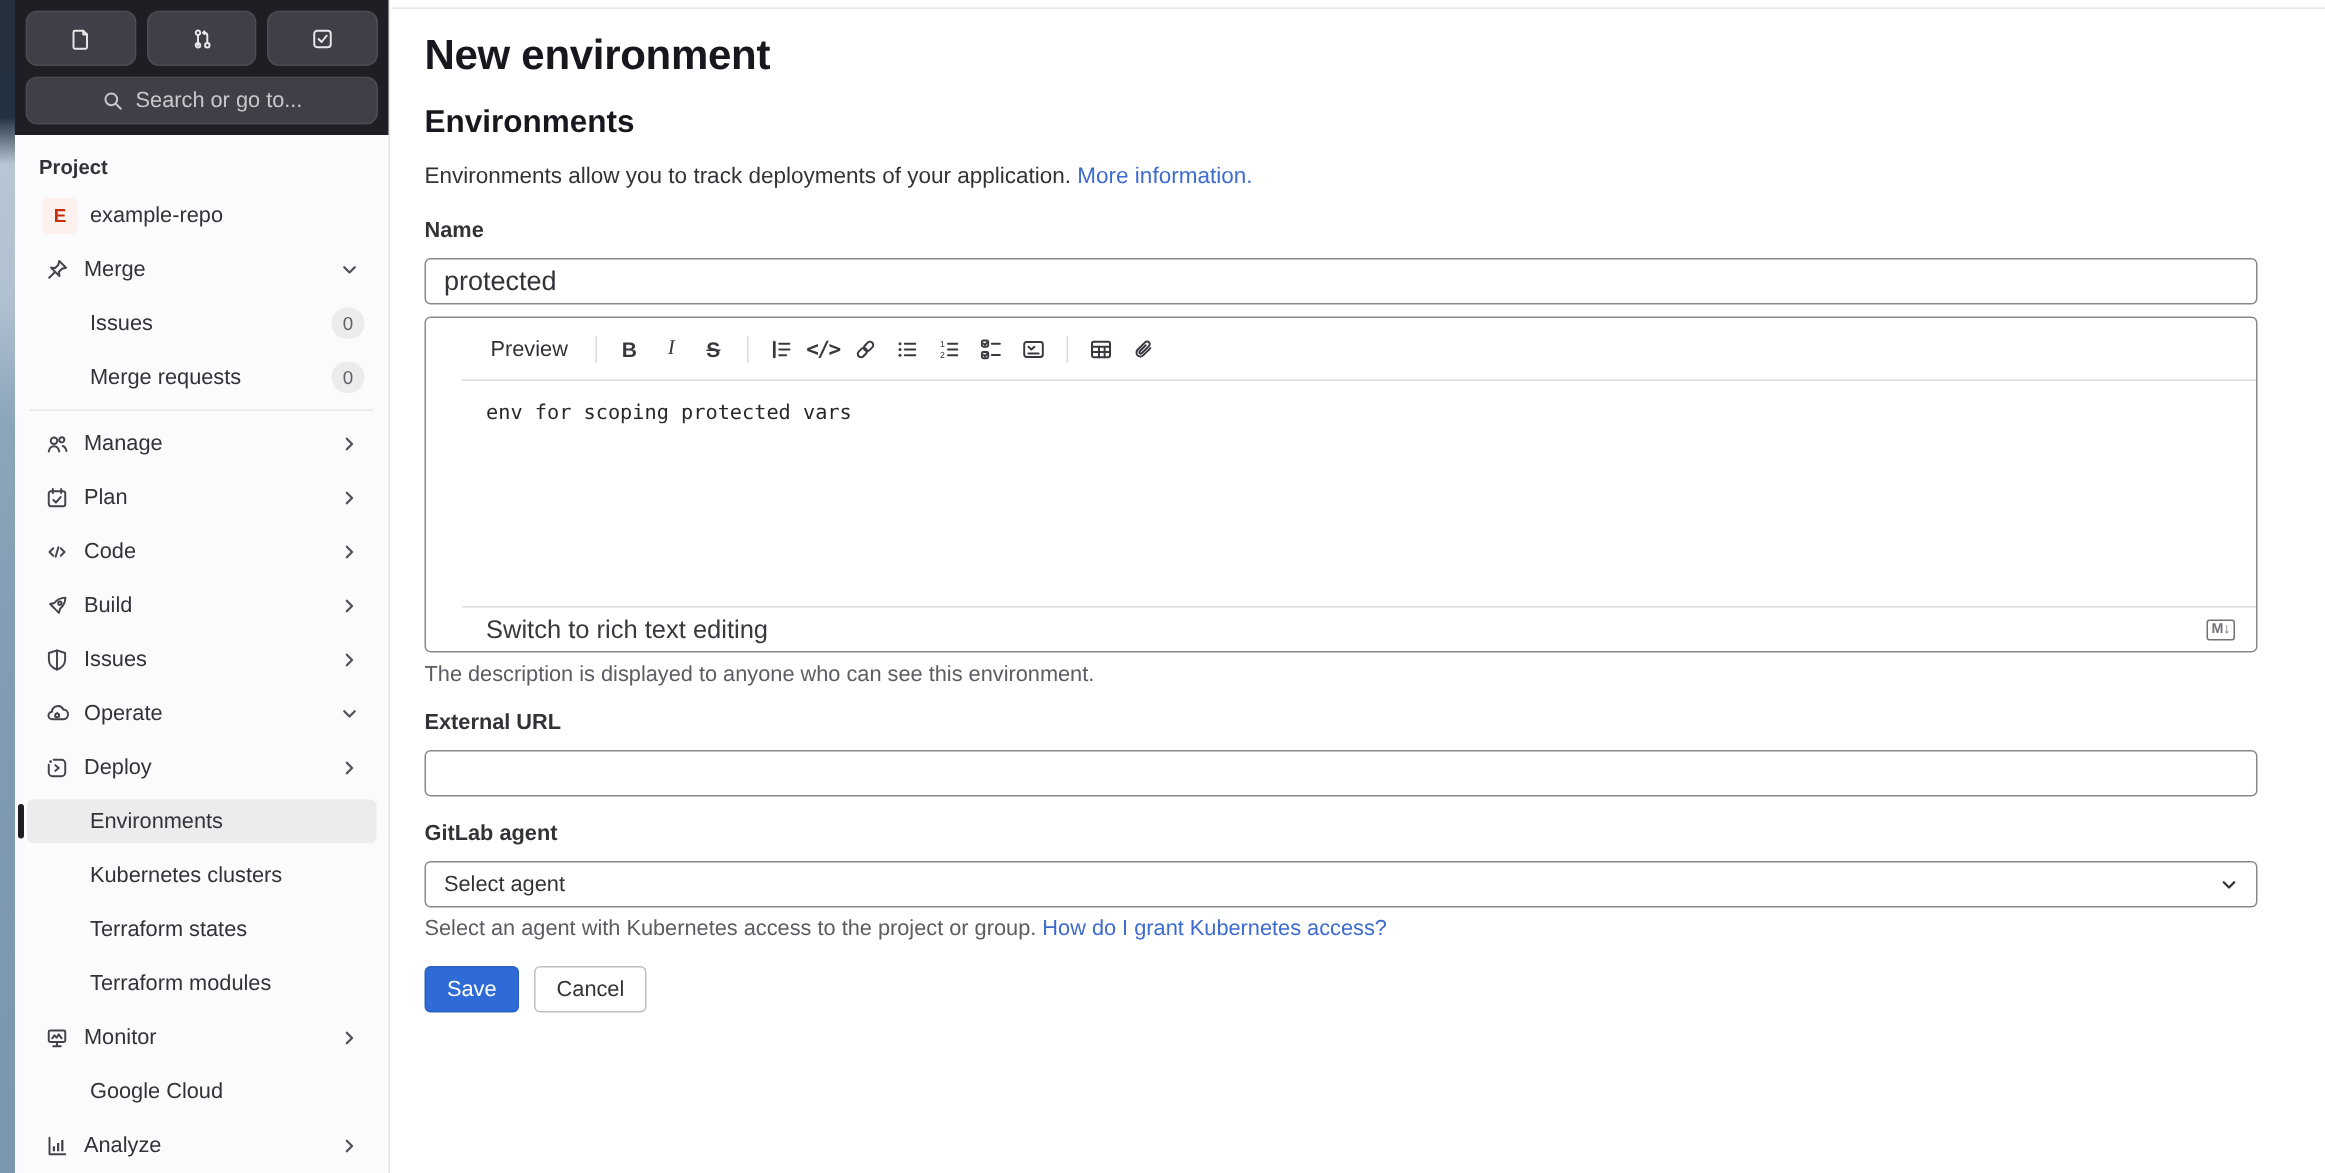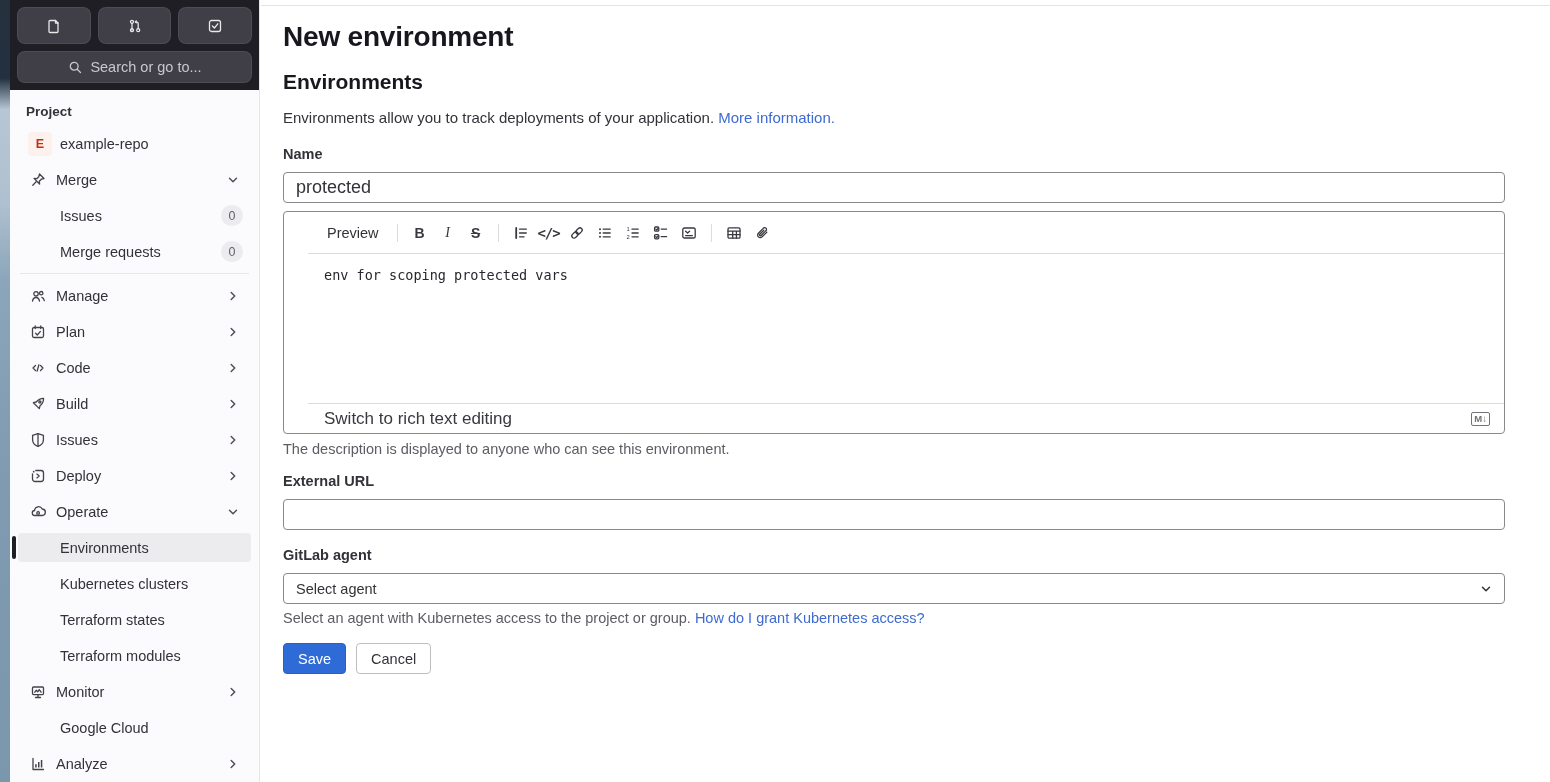--- a/index.html
+++ b/index.html
@@ -234,40 +234,40 @@
           <path d="M8 1.6l5.4 1.7v4.4c0 3.3-2.3 5.6-5.4 6.7-3.1-1.1-5.4-3.4-5.4-6.7V3.3z"></path>
           <path d="M8 1.6v12.8"></path>
         </svg>
       <span class="lbl">Issues</span>
       <svg class="ic chev" viewBox="0 0 16 16" style="stroke-width:1.5">
           <path d="M6.2 4.5L9.7 8l-3.5 3.5"></path>
         </svg>
     </div>
     <div class="srow">
       <svg class="ic row-icon" viewBox="0 0 16 16">
-          <path d="M5.8 2.5H11a2.5 2.5 0 012.5 2.5v6A2.5 2.5 0 0111 13.5H5a2.5 2.5 0 01-2.5-2.5V5.8"></path>
-          <circle cx="3.7" cy="3.7" r=".9" fill="currentColor" stroke="none"></circle>
-          <path d="M6.9 6.1l2.3 1.9-2.3 1.9"></path>
-        </svg>
-      <span class="lbl">Deploy</span>
-      <svg class="ic chev" viewBox="0 0 16 16" style="stroke-width:1.5">
-          <path d="M6.2 4.5L9.7 8l-3.5 3.5"></path>
-        </svg>
-    </div>
-    <div class="srow">
-      <svg class="ic row-icon" viewBox="0 0 16 16">
           <path d="M12 11.5H5a2.5 2.5 0 01-.4-5A4 4 0 0112.2 5 3.25 3.25 0 0112 11.5z"></path>
           <circle cx="8.1" cy="8.9" r="1.3"></circle>
           <circle cx="8.1" cy="6.9" r=".4" fill="currentColor" stroke="none"></circle>
           <circle cx="6.4" cy="10" r=".4" fill="currentColor" stroke="none"></circle>
           <circle cx="9.8" cy="10" r=".4" fill="currentColor" stroke="none"></circle>
         </svg>
       <span class="lbl">Operate</span>
       <svg class="ic chev" viewBox="0 0 16 16" style="stroke-width:1.5">
           <path d="M4.5 6.2L8 9.7l3.5-3.5"></path>
+        </svg>
+    </div>
+    <div class="srow">
+      <svg class="ic row-icon" viewBox="0 0 16 16">
+          <path d="M5.8 2.5H11a2.5 2.5 0 012.5 2.5v6A2.5 2.5 0 0111 13.5H5a2.5 2.5 0 01-2.5-2.5V5.8"></path>
+          <circle cx="3.7" cy="3.7" r=".9" fill="currentColor" stroke="none"></circle>
+          <path d="M6.9 6.1l2.3 1.9-2.3 1.9"></path>
+        </svg>
+      <span class="lbl">Deploy</span>
+      <svg class="ic chev" viewBox="0 0 16 16" style="stroke-width:1.5">
+          <path d="M6.2 4.5L9.7 8l-3.5 3.5"></path>
         </svg>
     </div>
 
     <div class="srow sub active">
       <span class="lbl">Environments</span>
     </div>
     <div class="srow sub">
       <span class="lbl">Kubernetes clusters</span>
     </div>
     <div class="srow sub">

